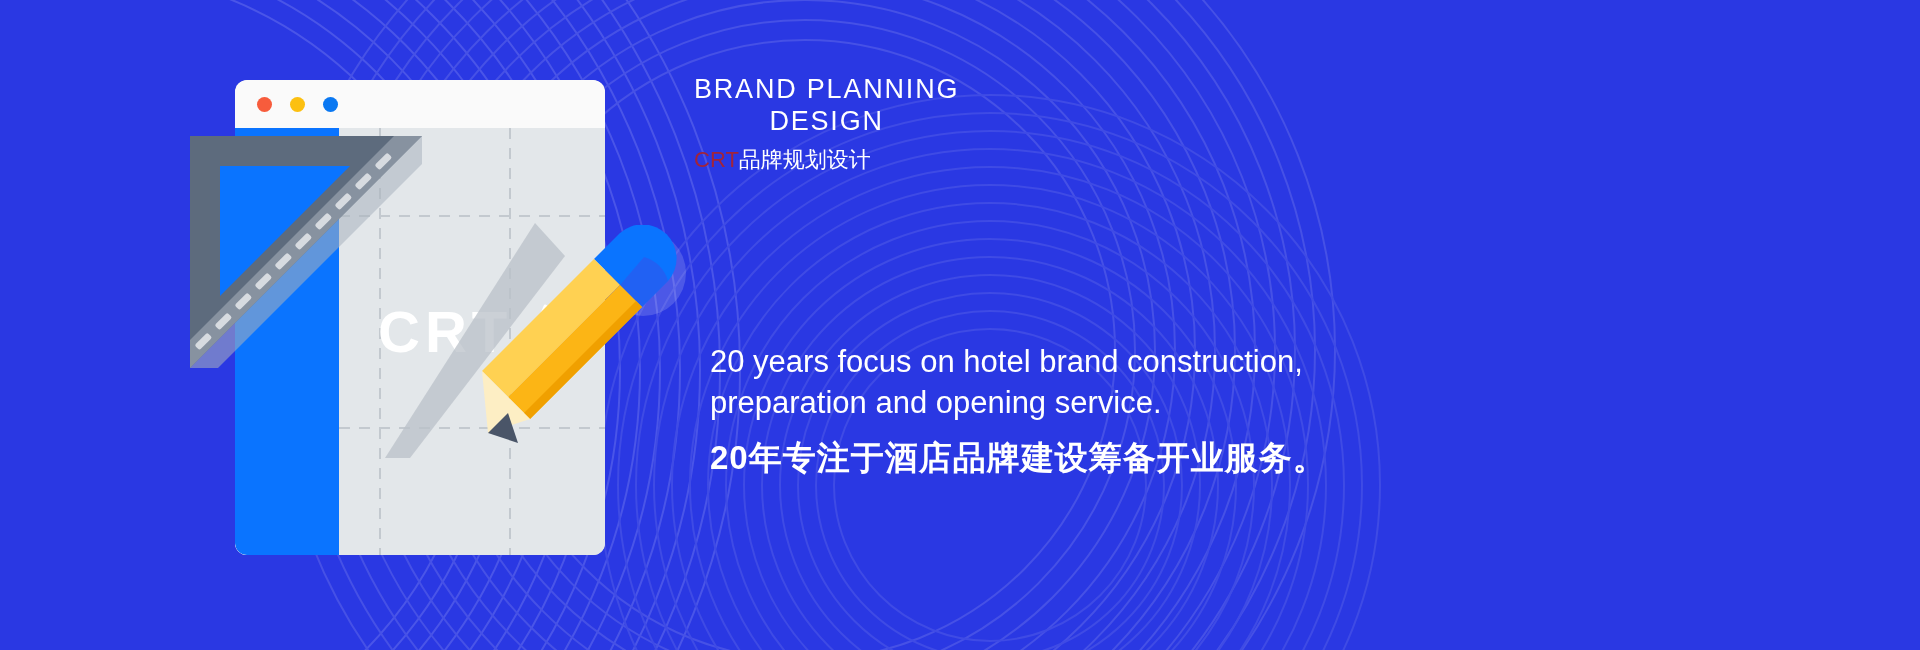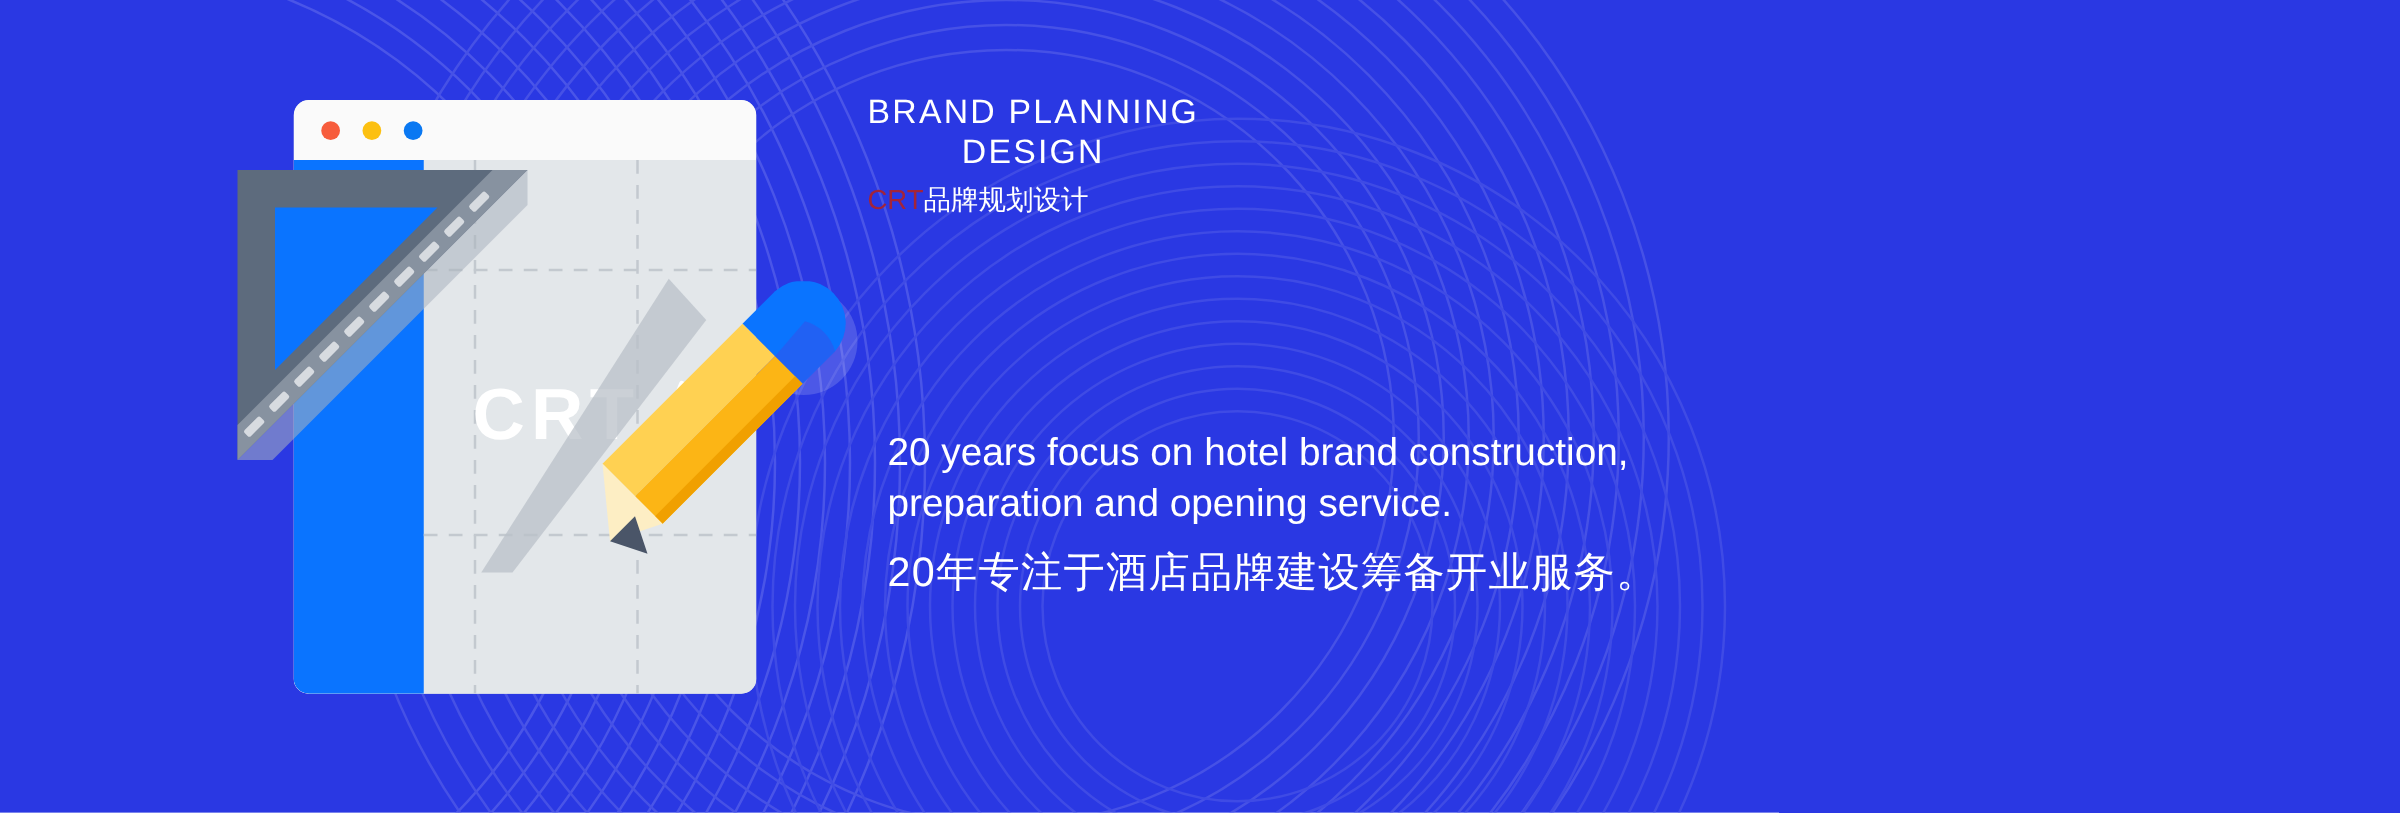--- a/index.html
+++ b/index.html
@@ -142,21 +142,21 @@
     color:#ffffff;
     line-height:1.33;
     font-weight:400;
     white-space:pre-line;
   }
   #tagline-zh {
     margin-top:14px;
     font-size:33px;
     color:#ffffff;
     line-height:1.3;
-    font-weight:400;
+    font-weight:700;
     letter-spacing:1px;
   }
 </style>
 </head>
 <body>
 
 <div id="banner">
 
   <div class="rings" id="rings-left">
     <svg width="1400" height="1400" viewBox="0 0 1400 1400" aria-hidden="true">

